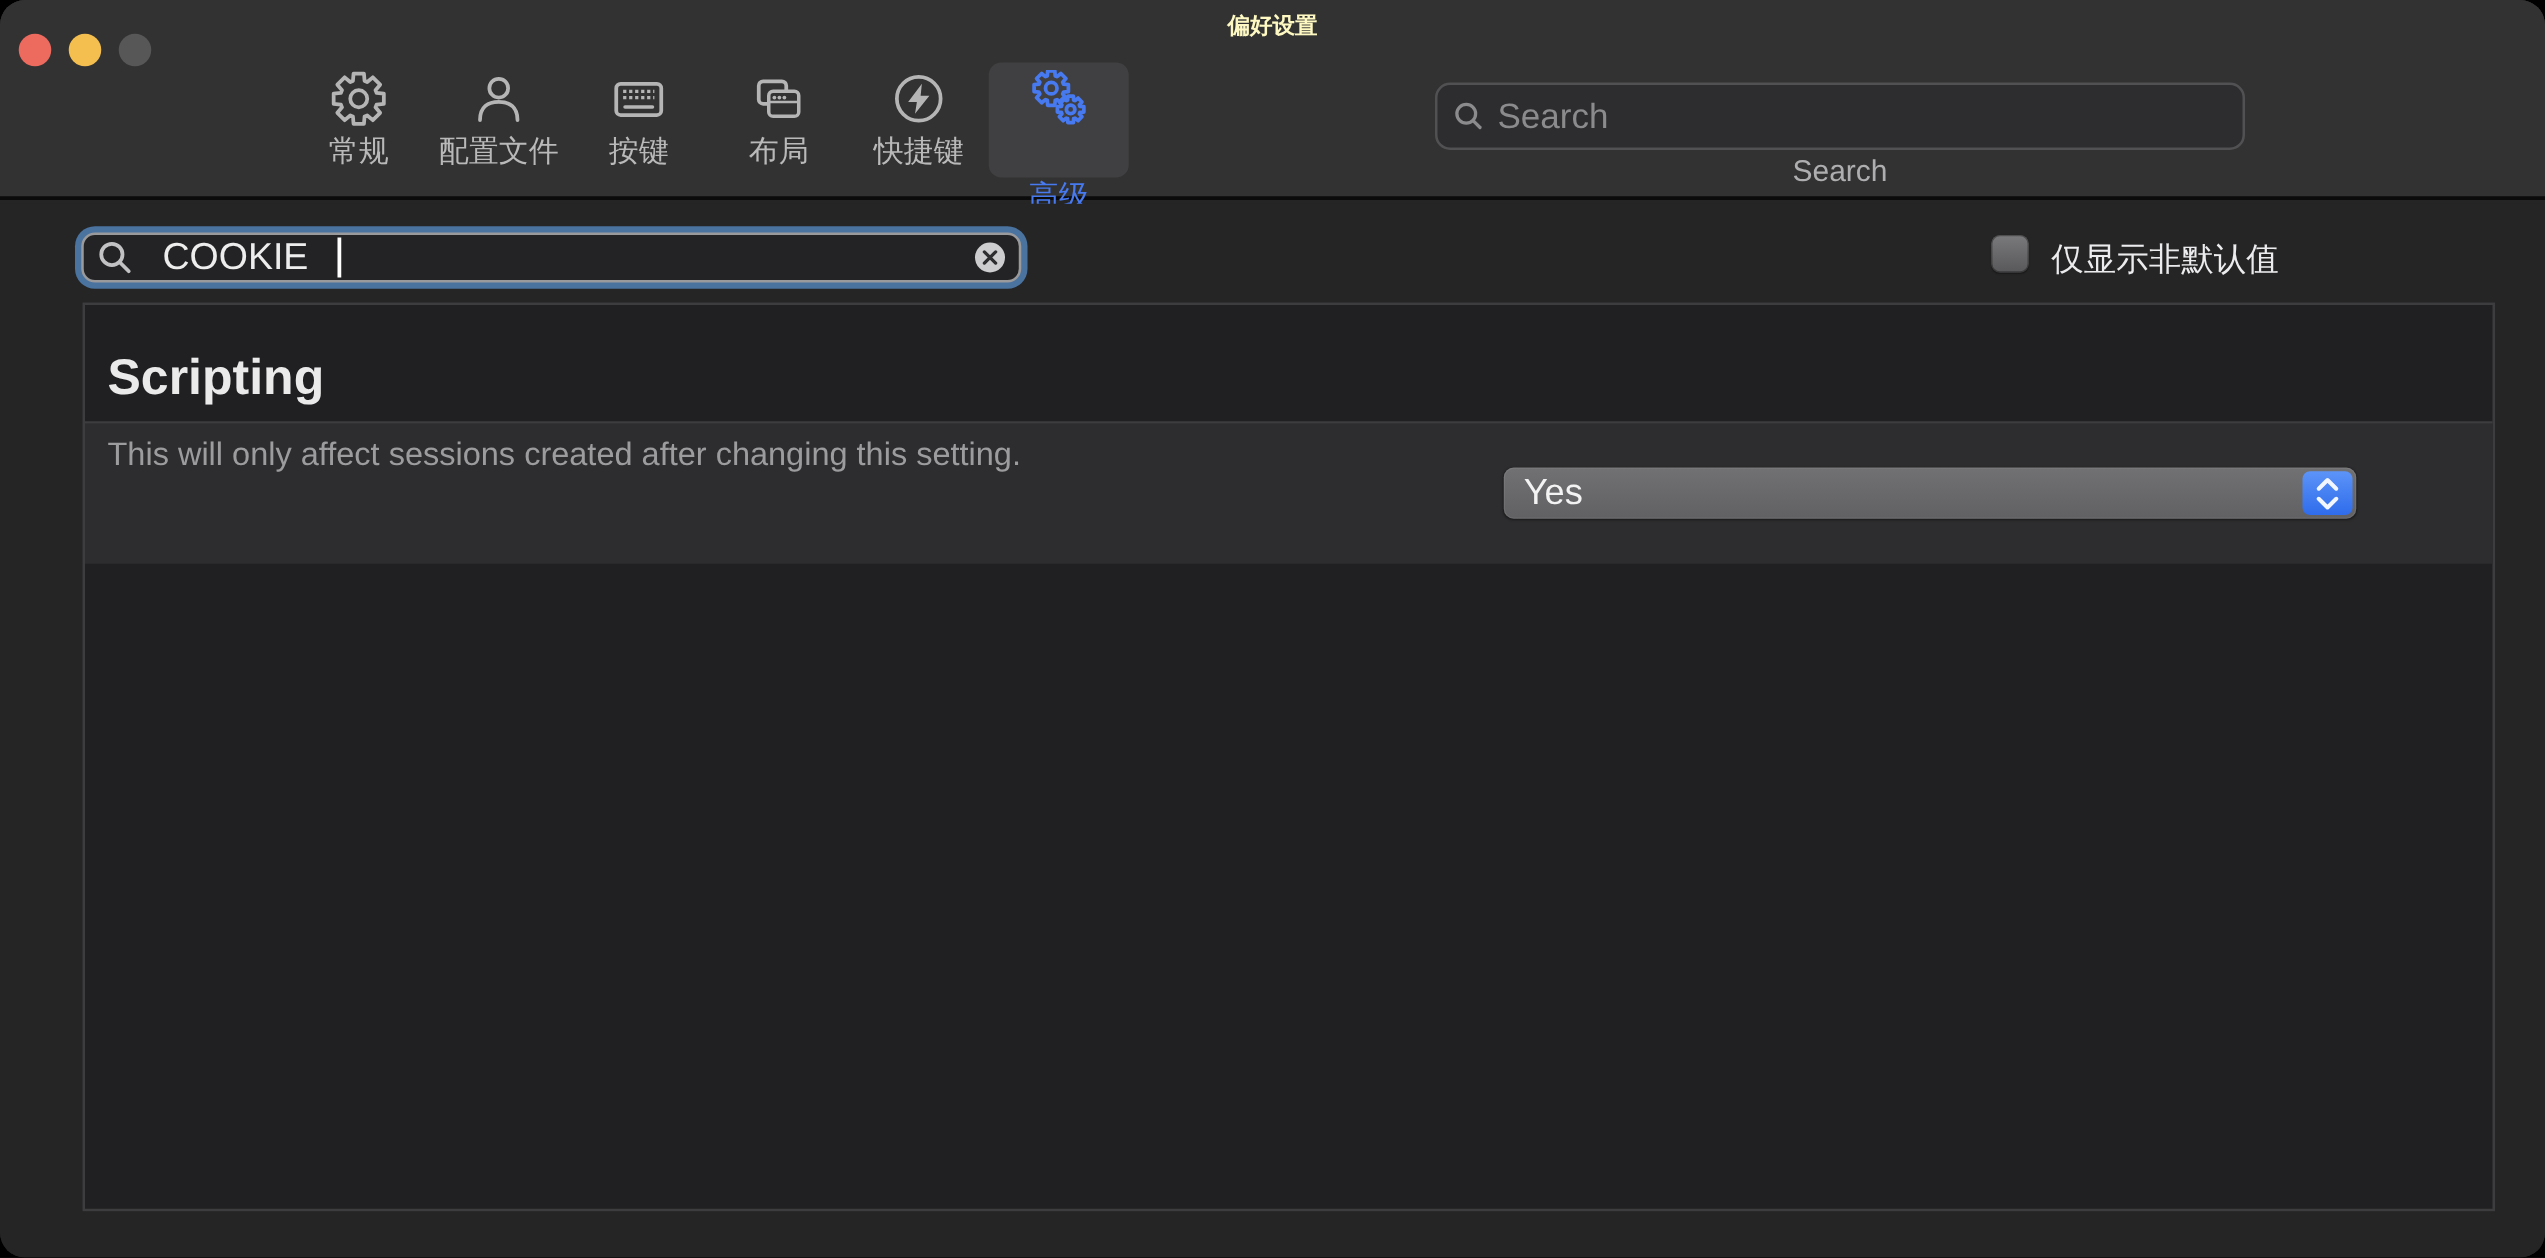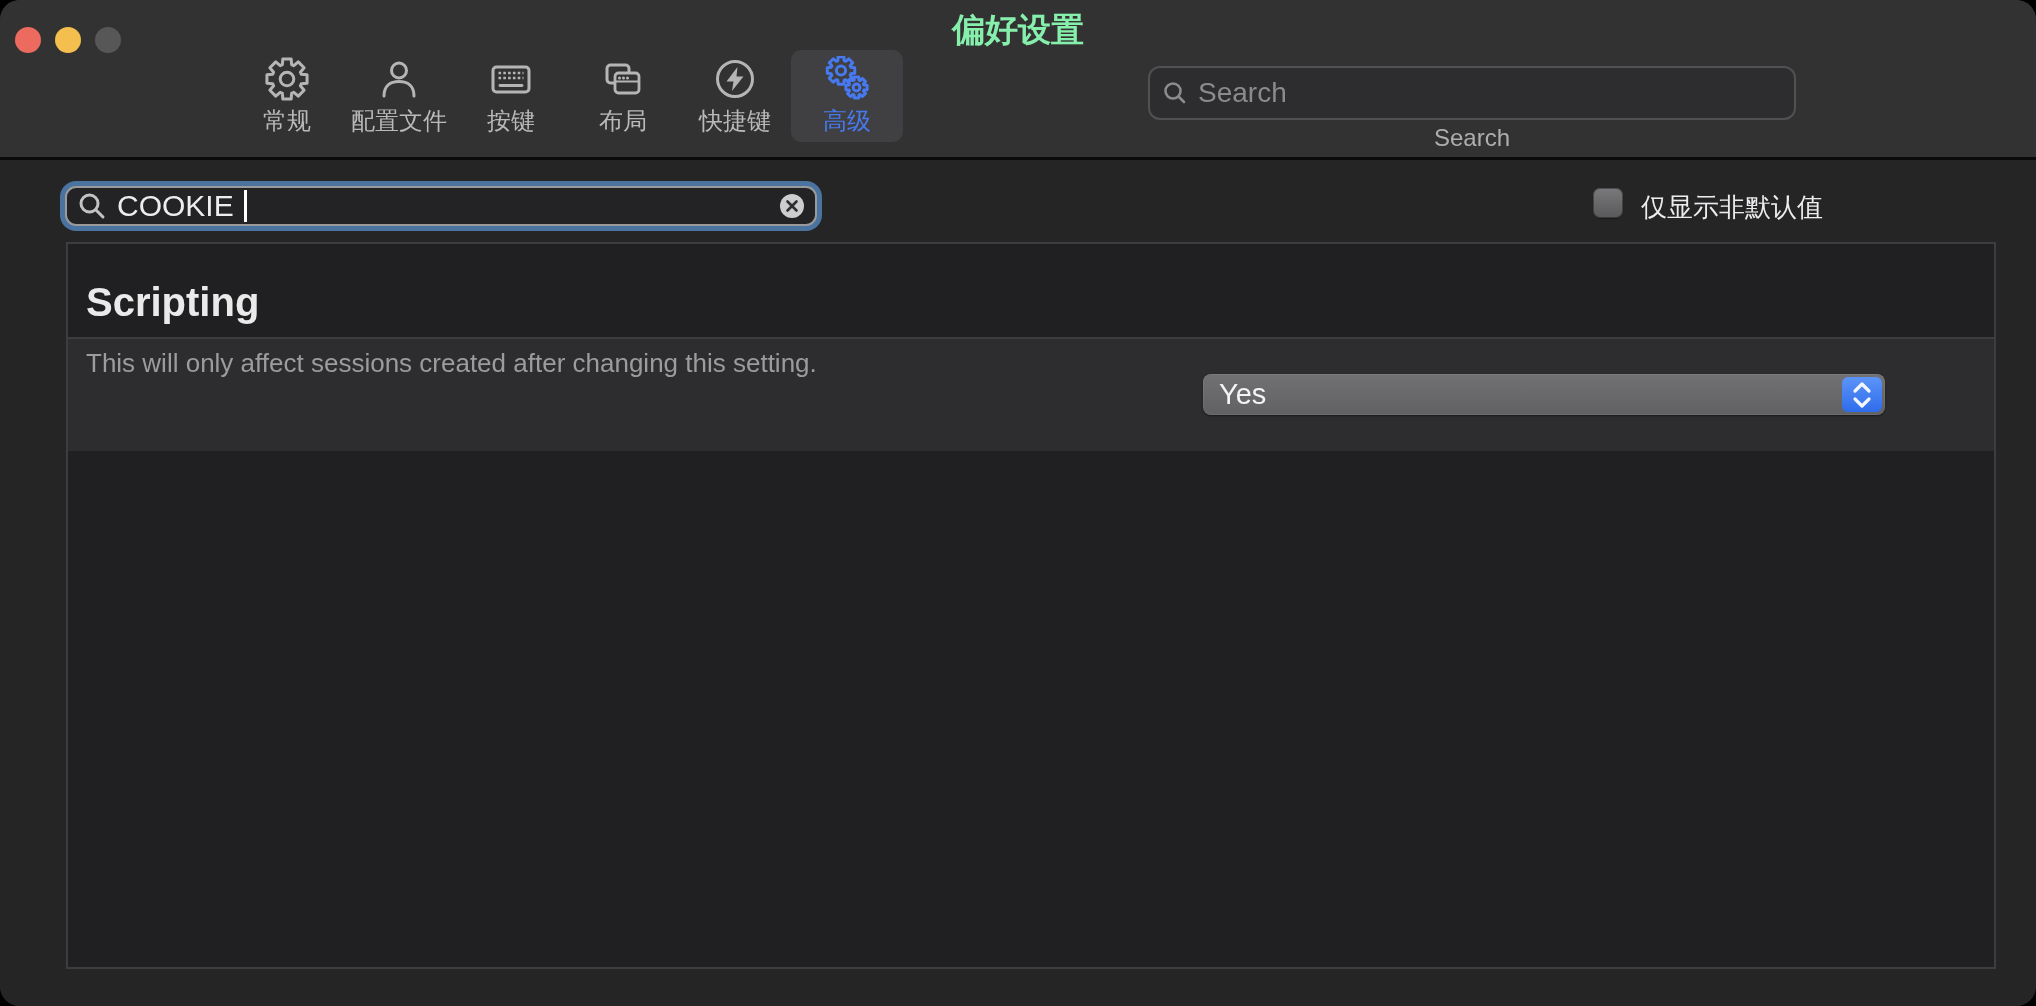--- a/index.html
+++ b/index.html
@@ -9,43 +9,43 @@
           background:var(--content_bg);box-shadow:inset 0 2px 0 rgba(255,255,255,.08);}
   
   .titlebar{position:absolute;top:0;left:0;right:0;height:160px;background:var(--toolbar_bg);
             border-bottom:3px solid #0b0b0b;}
   .traffic{position:absolute;top:27px;left:15px;display:flex;gap:14px;}
   .tl{width:26px;height:26px;border-radius:50%;}
   .tl.red{background:var(--traffic_red);}
   .tl.yellow{background:var(--traffic_yellow);}
   .tl.gray{background:var(--traffic_gray);}
   .window-title{position:absolute;top:8px;left:0;right:0;text-align:center;
-                font-size:33px;font-weight:bold;color:#86efac;}
+                font-size:18px;font-weight:bold;color:#fef9c3;}
   .toolbar-items{position:absolute;left:231px;top:50px;display:flex;}
   .tb-item{width:112px;height:92px;border-radius:10px;display:flex;flex-direction:column;
            align-items:center;padding-top:6px;cursor:default;}
-  .tb-item.selected{background:var(--tab_selected_bg);}
+  .tb-item.selected{background:var(--tab_selected_bg);gap:36px;}
   .tb-item .ic{width:46px;height:46px;display:flex;align-items:center;justify-content:center;}
   .tb-item .lbl{font-size:24px;color:var(--toolbar_label);margin-top:3px;white-space:nowrap;font-family:Liberation Serif, serif;}
   .tb-item.selected .lbl{color:var(--accent_blue);}
   .icon-stroke{stroke:var(--icon_gray);fill:none;stroke-width:3;stroke-linecap:round;stroke-linejoin:round;}
   .icon-fill{fill:var(--icon_gray);}
   .tb-item.selected .icon-stroke{stroke:var(--accent_blue);}
   .toolbar-search{position:absolute;left:1148px;top:66px;width:648px;height:54px;
                   border:2px solid #515153;border-radius:12px;background:#2d2d2f;
                   display:flex;align-items:center;padding:0 12px;gap:10px;}
   .toolbar-search .ph{font-size:28px;color:#8b8b8d;}
   .toolbar-search-label{position:absolute;left:1148px;width:648px;top:124px;text-align:center;
                         font-size:24px;color:#aeaeb0;}
   
   .content{position:absolute;top:163px;left:0;right:0;bottom:0;background:var(--content_bg);}
   .filter-field{position:absolute;left:60px;top:18px;width:762px;height:50px;border-radius:16px;
                 background:var(--focus_ring);}
   .filter-inner{position:absolute;inset:5px;border-radius:11px;background:var(--field_bg);
-                border:2px solid #9a9a9c;display:flex;align-items:center;padding:0 10px;gap:10px;}
+                border:2px solid #9a9a9c;display:flex;align-items:center;padding:0 10px;gap:23px;}
   .filter-text{font-size:30px;color:#ededee;}
   .caret{width:3px;height:32px;background:#ffffff;}
   .clear-btn{margin-left:auto;width:26px;height:26px;display:flex;}
   .checkbox{position:absolute;left:1593px;top:25px;width:30px;height:30px;border-radius:7px;
             background:linear-gradient(#7a7a7c,#58585a);
             box-shadow:inset 0 0 0 1px rgba(0,0,0,.35),0 1px 1px rgba(0,0,0,.3);}
   .checkbox-label{position:absolute;left:1641px;top:27px;font-size:26px;color:#ececee;white-space:nowrap;}
   .panel{position:absolute;left:66px;top:79px;width:1930px;height:727px;background:var(--panel_bg);
          border:2px solid var(--panel_border);}
   .panel-header{height:95px;border-bottom:2px solid var(--panel_border);display:flex;

